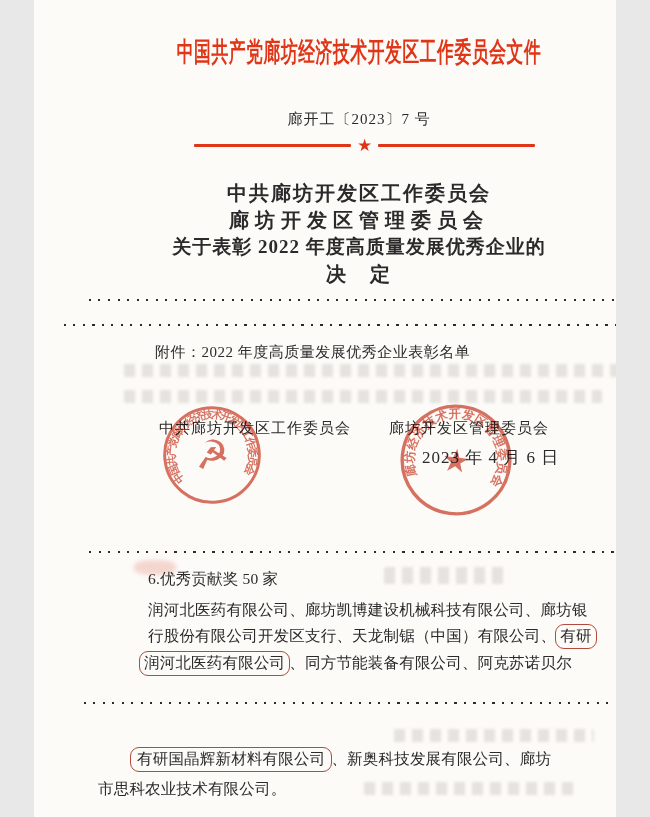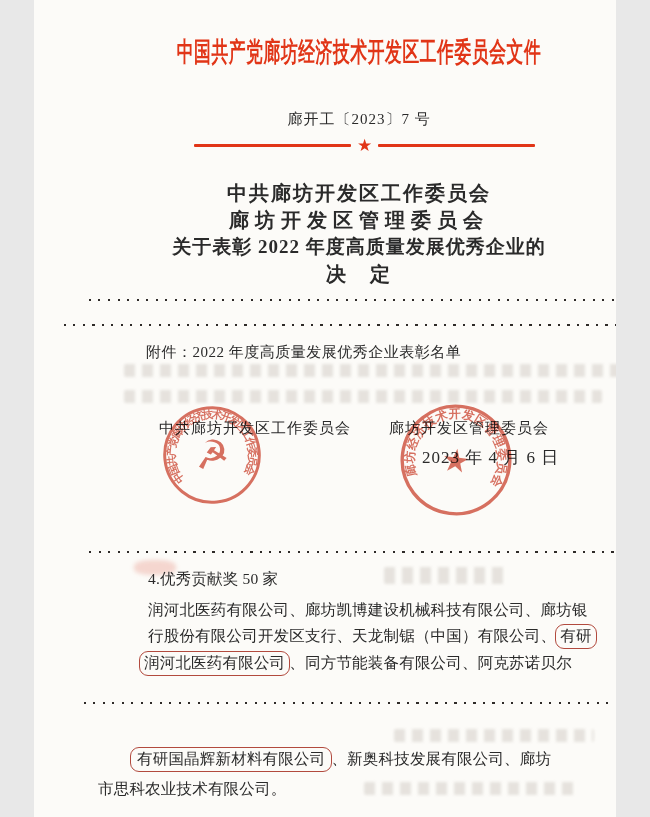--- a/index.html
+++ b/index.html
@@ -38,21 +38,21 @@
   .t3{top:234px;font-size:19px;letter-spacing:1px;}
   .t4{top:261px;letter-spacing:2px;}
 
   
   .dotline{height:2px;background-image:repeating-linear-gradient(to right,#2e2a28 0 2px,transparent 2px 9.5px);}
   .dot1{top:299px;left:55px;width:570px;}
   .dot2{top:324px;left:30px;width:602px;}
   .dot3{top:551px;left:55px;width:567px;}
   .dot4{top:702px;left:50px;width:580px;}
 
-  .attachment{left:112px;top:343px;font-size:15px;letter-spacing:0.5px;white-space:nowrap;text-align:right;}
+  .attachment{left:121px;top:343px;font-size:15px;letter-spacing:0.5px;white-space:nowrap;text-align:right;}
 
   .sig{font-size:15px;letter-spacing:1px;white-space:nowrap;z-index:2;}
   .sig-left{left:125px;top:419px;}
   .sig-right{left:355px;top:419px;}
   .sig-date{left:388px;top:446px;font-size:17px;letter-spacing:1px;z-index:2;}
 
   
   .seal{z-index:3;opacity:0.78;mix-blend-mode:multiply;}
   .seal-left{left:127px;top:404px;transform:rotate(-6deg);}
   .seal-right{left:364px;top:402px;transform:rotate(7deg);}
@@ -158,21 +158,21 @@
       <text x="94.94233482256567" y="57.147065188124856" transform="rotate(93.07692307692307 94.94233482256567 57.147065188124856)" class="seal-char">员</text>
       <text x="92.58770483143634" y="68.68080573302674" transform="rotate(110 92.58770483143634 68.68080573302674)" class="seal-char">会</text>
       <text x="55" y="66" text-anchor="middle" class="seal-symbol star">★</text>
     </svg>
 
   <div class="abs dotline dot3"></div>
 
   <div class="abs ghost-pink" style="left:100px;top:560px;width:42px;height:15px;"></div>
   <div class="abs ghost" style="left:350px;top:567px;width:122px;height:17px;"></div>
 
-  <div class="abs body-line s4-head">4.优秀贡献奖 50 家</div>
+  <div class="abs body-line s4-head">6.优秀贡献奖 50 家</div>
   <div class="abs body-line s4-l2"><span>行股份有限公司开发区支行、天龙制锯（中国）有限公司、</span><span class="red-box">有研</span></div>
   <div class="abs body-line s4-l1">润河北医药有限公司、廊坊凯博建设机械科技有限公司、廊坊银</div>
   <div class="abs body-line s4-l3"><span class="red-box">润河北医药有限公司</span><span>、同方节能装备有限公司、阿克苏诺贝尔</span></div>
 
   <div class="abs dotline dot4"></div>
 
   <div class="abs ghost" style="left:360px;top:729px;width:200px;height:13px;"></div>
   <div class="abs ghost" style="left:330px;top:782px;width:212px;height:13px;"></div>
 
   <div class="abs body-line s18-l2">市思科农业技术有限公司。</div>

